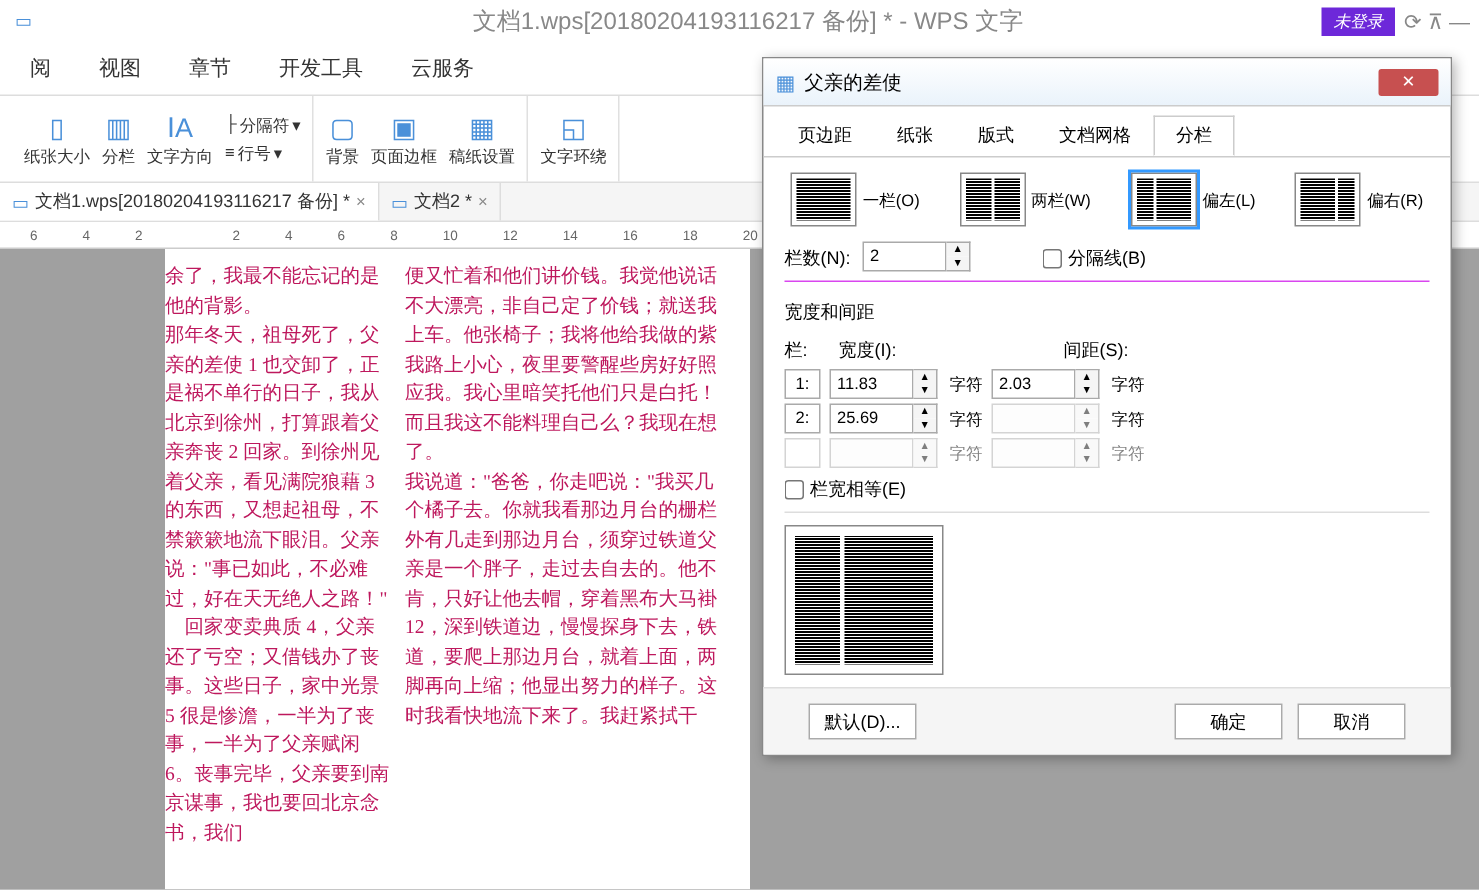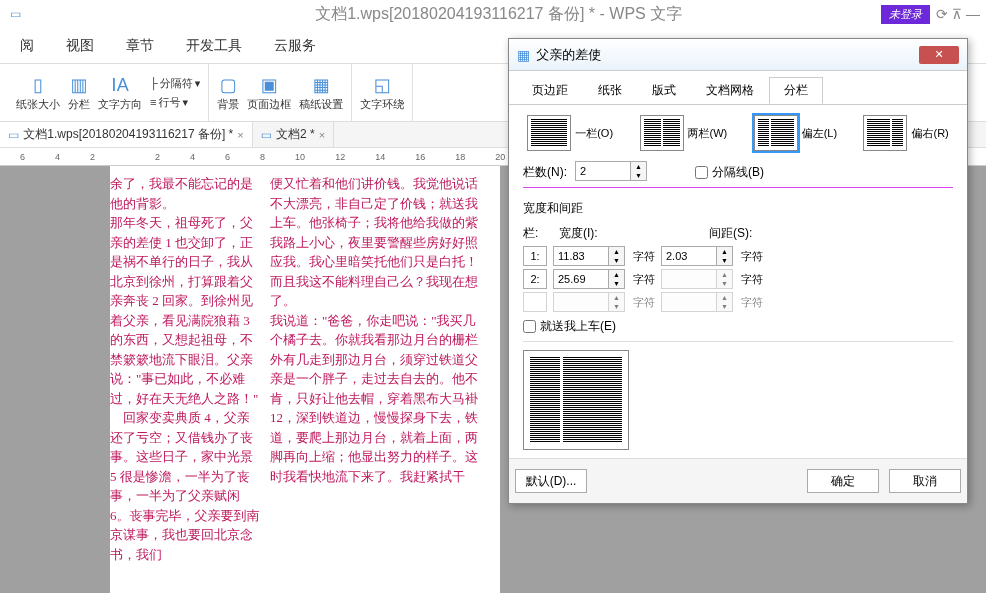--- a/index.html
+++ b/index.html
@@ -75,21 +75,21 @@
 .width-table .trow { display: flex; gap: 6px; align-items: center; margin: 3px 0; }
 .width-table .trow .idx { width: 24px; height: 20px; border: 1px solid #aaa; display: flex; align-items: center; justify-content: center; font-size: 11px; background: #fff; }
 .unit { font-size: 11px; margin-left: 2px; }
 
 .preview-sec { border-top: 1px solid #ddd; padding-top: 8px; margin-top: 6px; display: flex; gap: 16px; }
 .apply-col { flex: 1; }
 .apply-col select { width: 200px; height: 22px; border: 1px solid #aaa; font-size: 12px; margin-top: 4px; }
 .preview-box { width: 106px; height: 100px; border: 1px solid #888; display: flex; gap: 3px; padding: 6px; }
 .preview-box .pcol { background: repeating-linear-gradient(#000, #000 1px, #fff 1px, #fff 2px); height: 100%; }
 
-.dlg-buttons { display: flex; justify-content: space-between; padding: 10px 6px; border-top: 1px solid #ddd; background: #f5f5f5; }
+.dlg-buttons { display: flex; justify-content: space-between; padding: 10px 30px; border-top: 1px solid #ddd; background: #f5f5f5; }
 .dlg-buttons .left-btns, .dlg-buttons .right-btns { display:flex; gap:10px; }
 .dlg-btn { width: 72px; height: 24px; border: 1px solid #aaa; background: #fff; font-size: 12px; cursor: pointer; }
 
 .checkbox { display: flex; align-items: center; gap: 4px; font-size: 12px; }
 .checkbox input { width: 13px; height: 13px; }
 </style>
 </head>
 <body>
 
 <div class="titlebar">
@@ -317,21 +317,21 @@
               <div class="spins">
                 <span>▲</span>
                 <span>▼</span>
               </div>
             </div>
           <span class="unit">字符</span>
         </div>
       </div>
       <div class="checkbox">
         <input type="checkbox" style="">
-        <label>就送我上车(E)</label>
+        <label>栏宽相等(E)</label>
       </div>
     </div>
 
     <div class="preview-sec">
       <div class="preview-box">
         <div class="pcol" style="flex:1"></div>
         <div class="pcol" style="flex:2"></div>
       </div>
     </div>
   </div>

